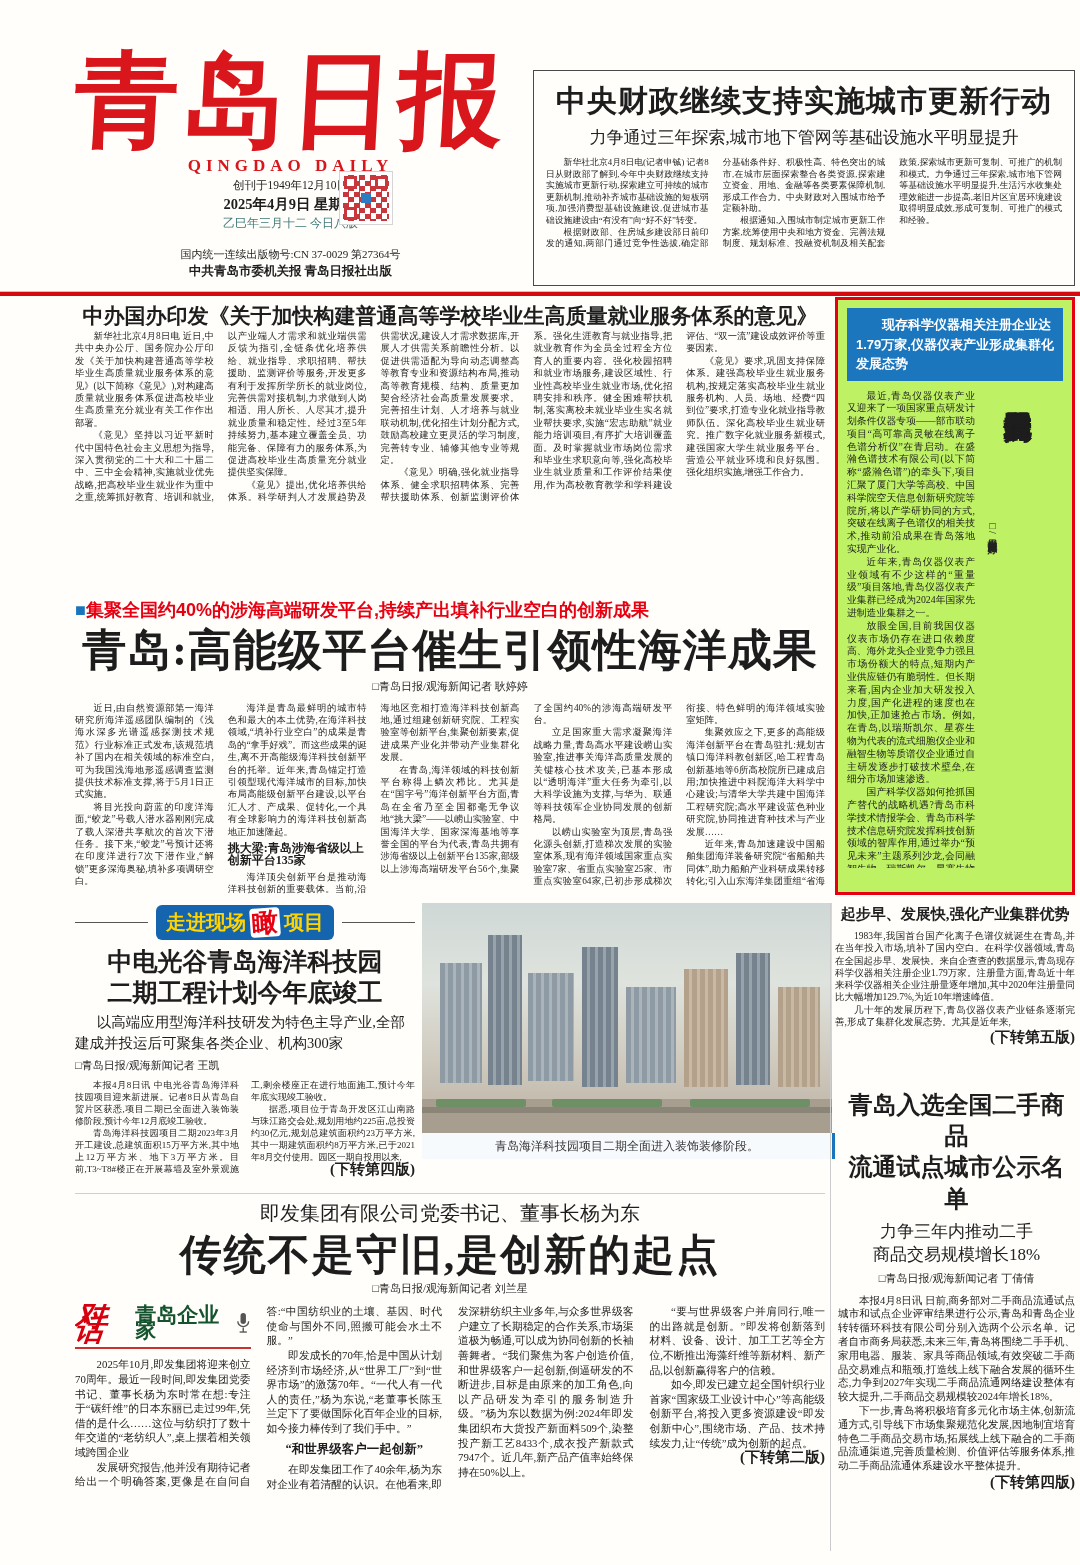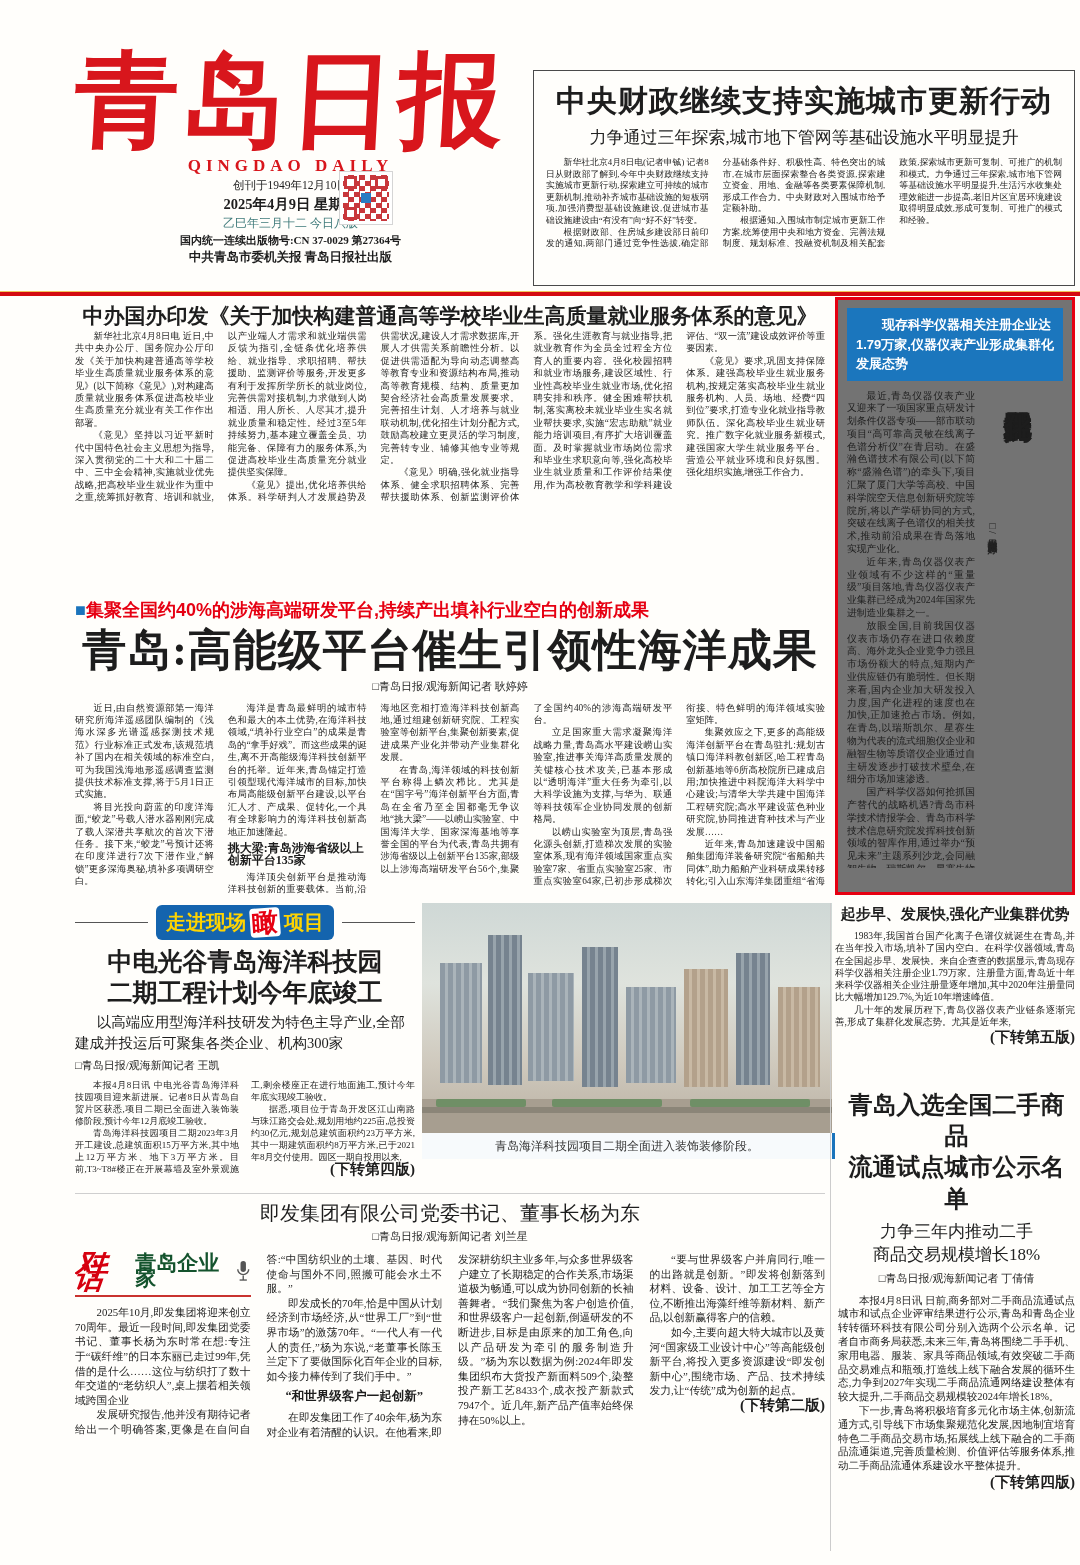--- a/index.html
+++ b/index.html
@@ -11,21 +11,21 @@
   .jump{text-align:right;font-weight:bold;font-size:15px;}
 
   
   .masthead{position:absolute;left:58px;top:48px;width:465px;height:240px;text-align:center;}
   .logo{font-size:104px;line-height:1.02;font-weight:900;color:#d8161c;letter-spacing:4px;
         transform:skewX(-3deg);white-space:nowrap;}
   .latin{color:#d8161c;font-weight:bold;font-size:17px;letter-spacing:5px;margin-top:2px;}
   .founded{font-size:11.5px;margin-top:2px;}
   .dateline{font-size:14.5px;font-weight:bold;margin-top:2px;}
   .lunar{font-size:12px;color:#3f7a7a;margin-top:1px;}
-  .serial{font-size:11px;font-weight:bold;margin-top:1px;}
+  .serial{font-size:11px;font-weight:normal;margin-top:15px;}
   .org{font-size:12.5px;font-weight:bold;margin-top:1px;}
   .qr{position:relative;background-image:repeating-conic-gradient(#155f9e 0% 25%,#ffffff 0% 50%);
       background-size:11px 11px;border:3px solid #fff;outline:1px solid #d5d5d5;}
   .qr .fq{position:absolute;width:13px;height:13px;border:3px solid #155f9e;background:#fff;box-sizing:border-box;}
   .qr .fq.tl{left:1px;top:1px}.qr .fq.tr{right:1px;top:1px}.qr .fq.bl{left:1px;bottom:1px}
   .qr.red{background-image:repeating-conic-gradient(#c8373c 0% 25%,#ffffff 0% 50%);}
   .qr.red .fq{border-color:#c8373c;}
   .mast-qr{position:absolute;left:340px;top:172px;width:46px;height:46px;}
   .mast-qr .dot{position:absolute;left:18px;top:18px;width:10px;height:10px;background:#2a7cc3;}
 
@@ -40,21 +40,21 @@
            background:linear-gradient(to bottom,#f0c45c 0 1px,#d40a10 1px 100%);}
 
   
   .jobs{position:absolute;left:75px;top:302px;width:750px;}
   .jobs-kicker{font-size:21px;text-align:center;font-weight:bold;margin:0;}
   .jobs-title{font-size:52px;font-weight:900;text-align:center;letter-spacing:3px;margin:6px 0 10px;line-height:1.1;}
   .jobs-body{columns:5;column-gap:14px;height:182px;overflow:hidden;font-size:9.3px;line-height:12.4px;}
 
   
   .red-box{position:absolute;left:835px;top:297px;width:240px;height:598px;border:3px solid #e60012;
-           background:#737373;padding:8px 9px;box-sizing:border-box;}
+           background:#bef264;padding:8px 9px;box-sizing:border-box;}
   .highlight{background:#1b76bd;color:#fff;font-weight:bold;font-size:13px;line-height:1.5;
              padding:7px 9px;text-indent:2em;}
   .rb-flex{display:flex;margin-top:9px;height:478px;overflow:hidden;}
   .rb-text{width:128px;font-size:9.8px;line-height:12.8px;flex:none;}
   .rb-byline{writing-mode:vertical-rl;font-size:10px;color:#222;padding-top:130px;width:20px;flex:none;margin-left:4px;}
   .rb-title{writing-mode:vertical-rl;font-size:28px;font-weight:900;line-height:1.15;margin-left:2px;}
   .rb-cont{position:absolute;left:835px;top:905px;width:240px;}
   .rb-sub{font-size:15px;font-weight:900;text-align:center;margin:0 0 6px;}
   .rb-cont .jp{font-size:9.5px;line-height:12.3px;}
 
@@ -246,36 +246,37 @@
     <div class="byline-c">□青岛日报/观海新闻记者 丁倩倩</div>
     <p class="jp">本报4月8日讯 日前,商务部对二手商品流通试点城市和试点企业评审结果进行公示,青岛和青岛企业转转循环科技有限公司分别入选两个公示名单。记者自市商务局获悉,未来三年,青岛将围绕二手手机、家用电器、服装、家具等商品领域,有效突破二手商品交易难点和瓶颈,打造线上线下融合发展的循环生态,力争到2027年实现二手商品流通网络建设整体有较大提升,二手商品交易规模较2024年增长18%。</p>
     <p class="jp">下一步,青岛将积极培育多元化市场主体,创新流通方式,引导线下市场集聚规范化发展,因地制宜培育特色二手商品交易市场,拓展线上线下融合的二手商品流通渠道,完善质量检测、价值评估等服务体系,推动二手商品流通体系建设水平整体提升。</p>
     <div class="jump">(下转第四版)</div>
   </div>
 
   <div class="hline"></div>
 
   <div class="dialog">
     <p class="d-kicker">即发集团有限公司党委书记、董事长杨为东</p>
+    <h1 class="d-title">传统不是守旧,是创新的起点</h1>
     <div class="byline-c">□青岛日报/观海新闻记者 刘兰星</div>
     <div class="d-body">
       <div class="dlg-banner">
         <span class="d-script">对话</span>
         <span class="d-bold">青岛企业家</span>
         <svg width="16" height="24" viewBox="0 0 16 24">
           <rect x="5" y="1" width="6" height="12" rx="3" fill="#555"></rect>
           <path d="M2 10 a6 6 0 0 0 12 0" fill="none" stroke="#555" stroke-width="1.5"></path>
           <line x1="8" y1="17" x2="8" y2="22" stroke="#555" stroke-width="1.5"></line>
           <line x1="4" y1="22" x2="12" y2="22" stroke="#555" stroke-width="1.5"></line>
         </svg>
       </div>
       <p class="jp">2025年10月,即发集团将迎来创立70周年。最近一段时间,即发集团党委书记、董事长杨为东时常在想:专注于“碳纤维”的日本东丽已走过99年,凭借的是什么……这位与纺织打了数十年交道的“老纺织人”,桌上摆着相关领域跨国企业</p>
       <p class="jp">发展研究报告,他并没有期待记者给出一个明确答案,更像是在自问自答:“中国纺织业的土壤、基因、时代使命与国外不同,照搬可能会水土不服。”</p>
       <p class="jp">即发成长的70年,恰是中国从计划经济到市场经济,从“世界工厂”到“世界市场”的激荡70年。“一代人有一代人的责任,”杨为东说,“老董事长陈玉兰定下了要做国际化百年企业的目标,如今接力棒传到了我们手中。”</p>
       <div class="d-sub">“和世界级客户一起创新”</div>
       <p class="jp">在即发集团工作了40余年,杨为东对企业有着清醒的认识。在他看来,即发深耕纺织主业多年,与众多世界级客户建立了长期稳定的合作关系,市场渠道极为畅通,可以成为协同创新的长袖善舞者。“我们聚焦为客户创造价值,和世界级客户一起创新,倒逼研发的不断进步,目标是由原来的加工角色,向以产品研发为牵引的服务制造升级。”杨为东以数据为例:2024年即发集团织布大货投产新面料509个,染整投产新工艺8433个,成衣投产新款式7947个。近几年,新产品产值率始终保持在50%以上。</p>
       <p class="jp">“要与世界级客户并肩同行,唯一的出路就是创新。”即发将创新落到材料、设备、设计、加工工艺等全方位,不断推出海藻纤维等新材料、新产品,以创新赢得客户的信赖。</p>
-      <p class="jp">如今,主要向超大特大城市以及黄河“国家级工业设计中心”等高能级创新平台,将投入更多资源建设“即发创新中心”,围绕市场、产品、技术持续发力,让“传统”成为创新的起点。</p>
+      <p class="jp">如今,即发已建立起全国针织行业首家“国家级工业设计中心”等高能级创新平台,将投入更多资源建设“即发创新中心”,围绕市场、产品、技术持续发力,让“传统”成为创新的起点。</p>
       <div class="jump">(下转第二版)</div>
     </div>
   </div>
 
 </div>
 
 </body></html>

